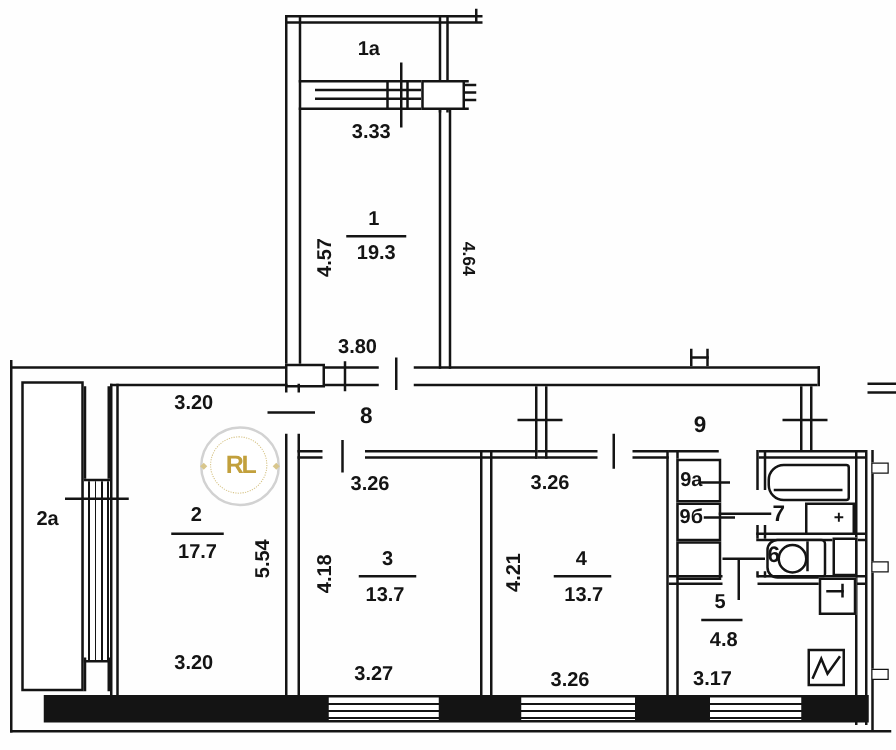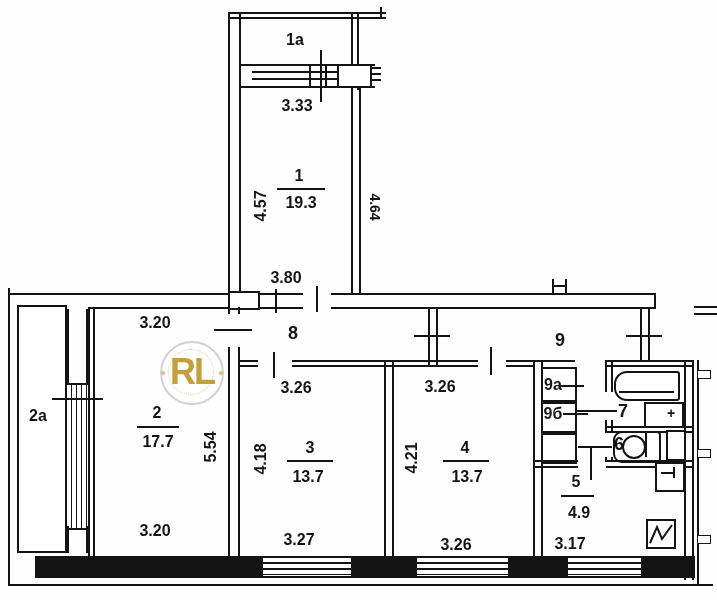--- a/index.html
+++ b/index.html
@@ -14,21 +14,21 @@
         transform:translate(-50%,-50%) rotate(-90deg);}
   .vlbl90{position:absolute;font-weight:700;font-size:16px;color:#141414;white-space:nowrap;
         transform:translate(-50%,-50%) rotate(90deg);}
   .winh{position:absolute;background:repeating-linear-gradient(to bottom,#ffffff 0 4.2px,#141414 4.2px 5.8px);}
   .winv{position:absolute;border-top:2px solid #141414;border-bottom:2px solid #141414;
         background:repeating-linear-gradient(to right,#ffffff 0 3.6px,#141414 3.6px 5.1px);}
   .wm{position:absolute;left:160px;top:341px;width:60px;height:60px;border:2px solid #d2d2d2;
       border-radius:50%;background:rgba(255,255,255,.55);}
   .wm .ring{position:absolute;left:6px;top:6px;width:44px;height:44px;border:1px dotted #d8c68c;border-radius:50%;}
   .wm .rl{position:absolute;left:50%;top:50%;transform:translate(-50%,-52%);
-      font-size:36px;font-weight:700;letter-spacing:-2px;color:#c2a03c;}
+      font-size:20px;font-weight:700;letter-spacing:-2px;color:#c2a03c;}
   .wm .dot{position:absolute;width:4px;height:4px;background:#d8c68c;transform:rotate(45deg);top:28px;}
 </style>
 </head>
 <body>
 
 <div id="plan">
 
   <div class="ln" style="left:228px;top:12px;width:158px;height:2px"></div>
   <div class="ln" style="left:228px;top:17px;width:158px;height:2px"></div>
   <div class="ln" style="left:228px;top:12px;width:2px;height:283px"></div>
@@ -202,21 +202,21 @@
   <div class="vlbl" style="left:412px;top:458px">4.21</div>
   <div class="lbl" style="left:456px;top:545px">3.26</div>
 
   <div class="lbl" style="left:553px;top:385px">9a</div>
   <div class="lbl" style="left:553px;top:414px">9б</div>
   <div class="lbl big" style="left:623px;top:411px">7</div>
   <div class="lbl big" style="left:619px;top:444px">6</div>
 
   <div class="lbl" style="left:576px;top:482px">5</div>
   <div class="ln" style="left:561px;top:495px;width:33px;height:2px"></div>
-  <div class="lbl" style="left:579px;top:513px">4.9</div>
+  <div class="lbl" style="left:579px;top:513px">4.8</div>
   <div class="lbl" style="left:570px;top:544px">3.17</div>
 
   <div class="wm">
     <div class="ring"></div>
     <div class="dot" style="left:-1px"></div>
     <div class="dot" style="right:-1px"></div>
     <div class="rl">RL</div>
   </div>
 
 </div>

